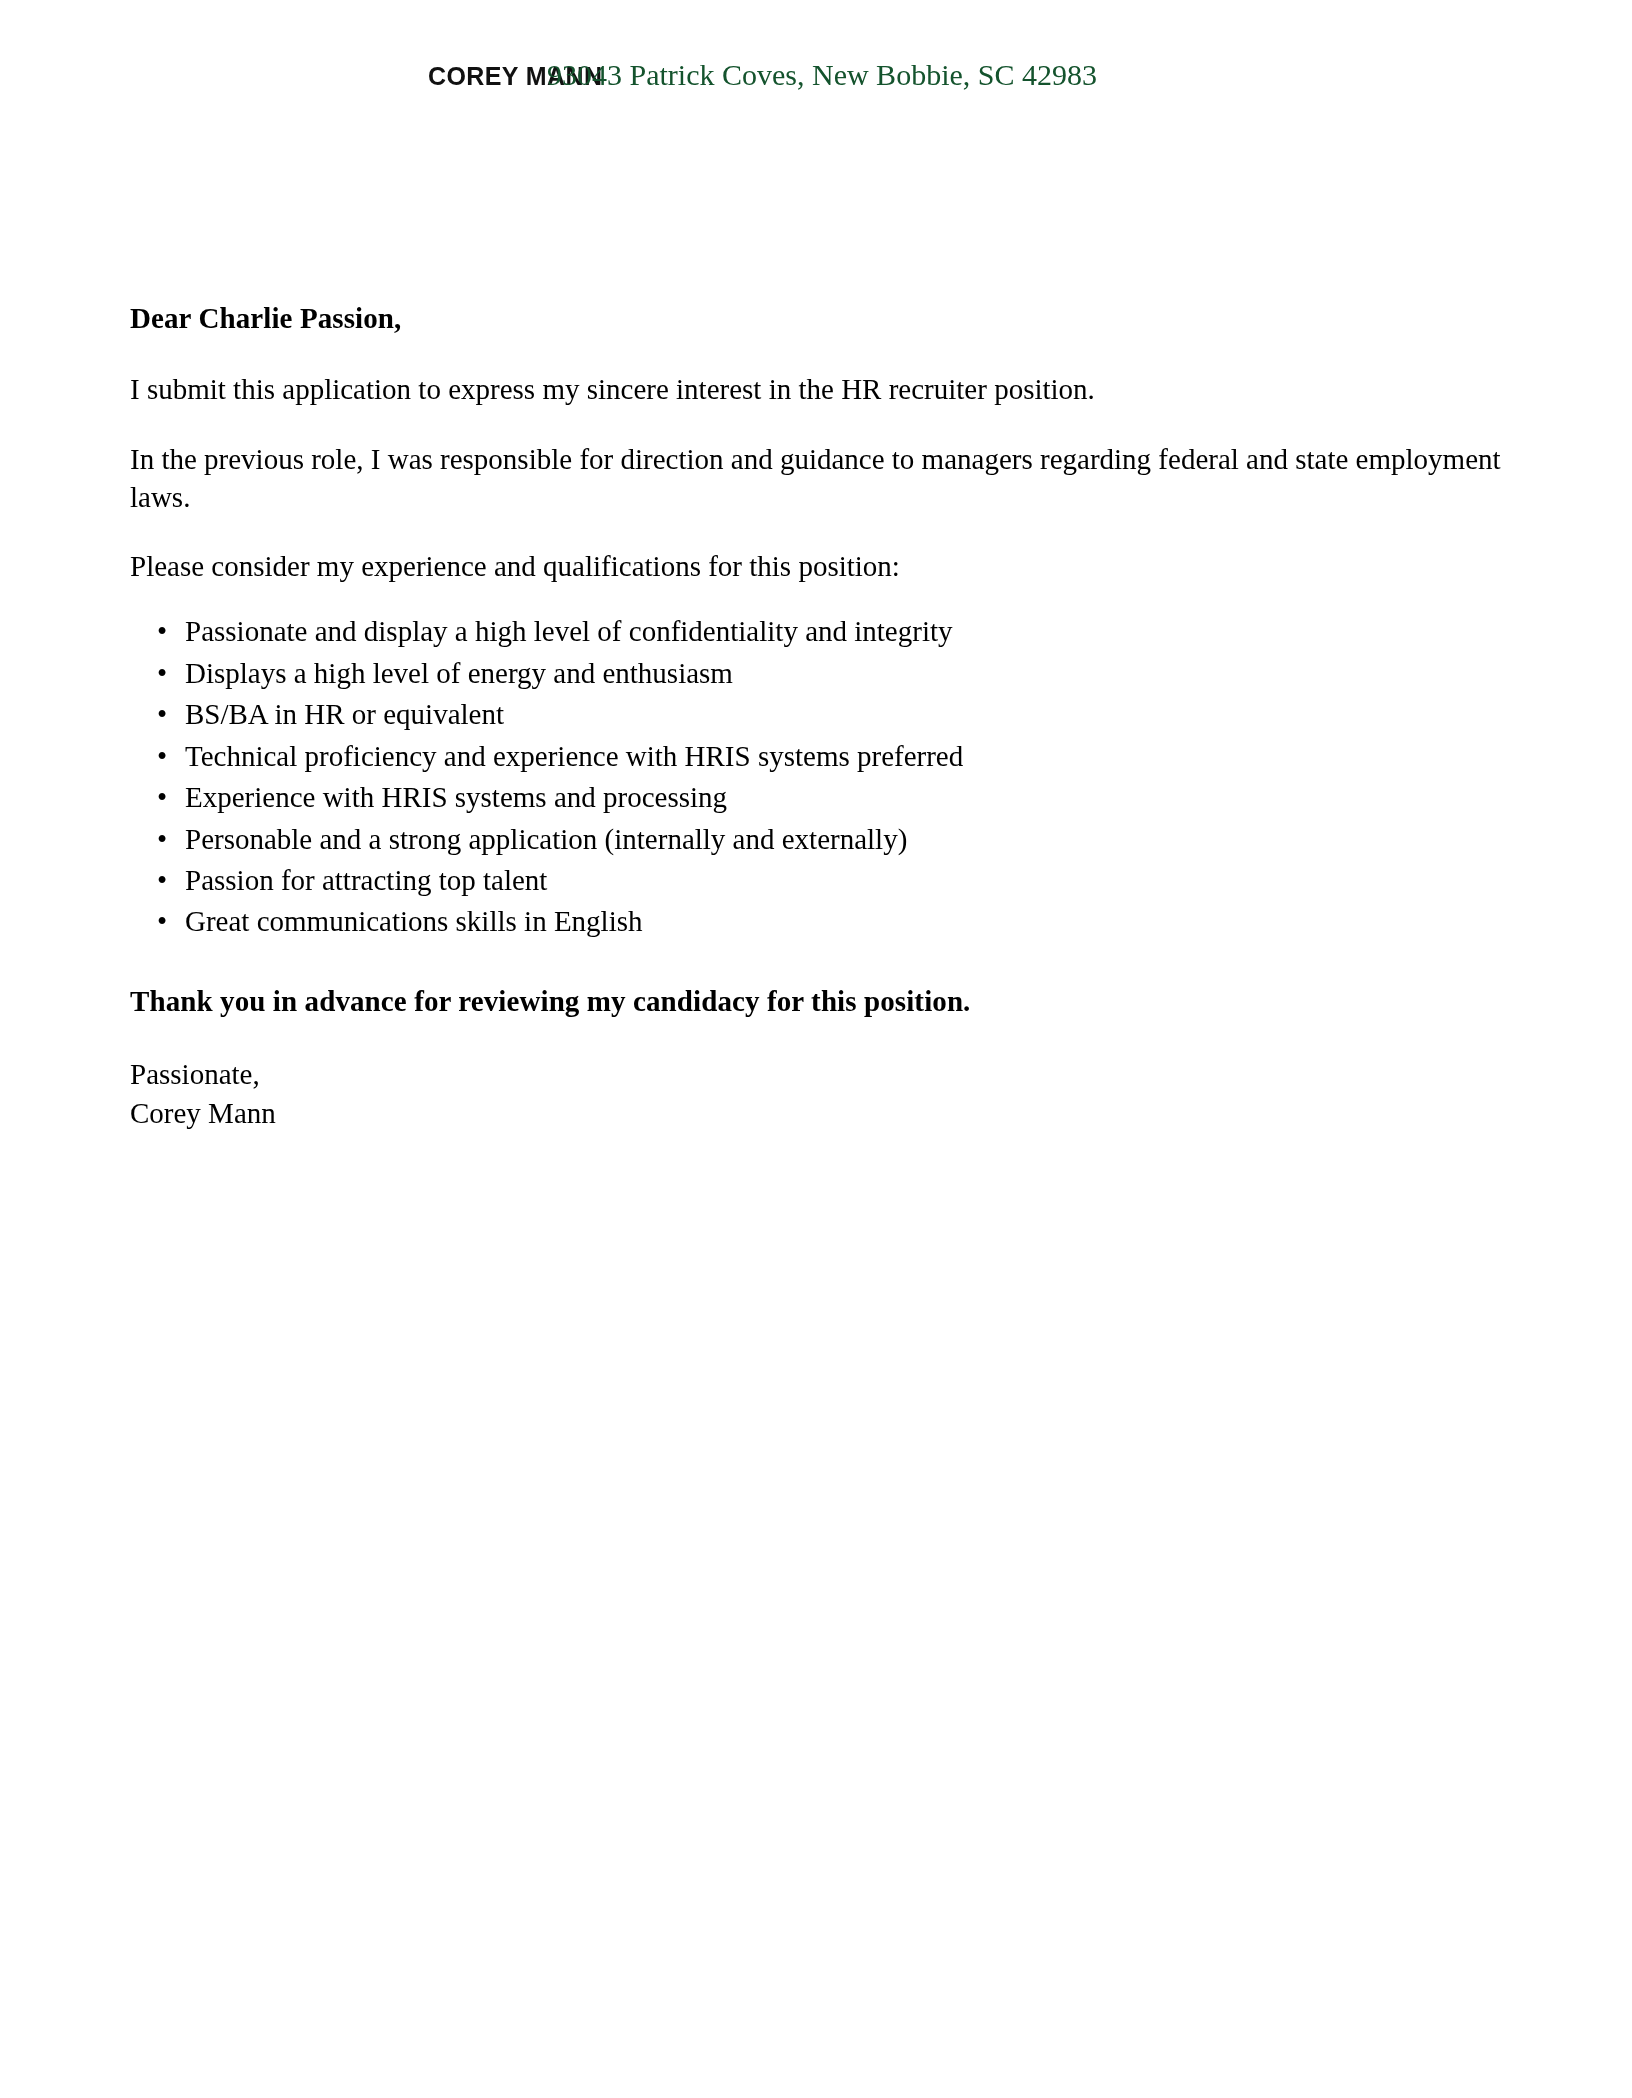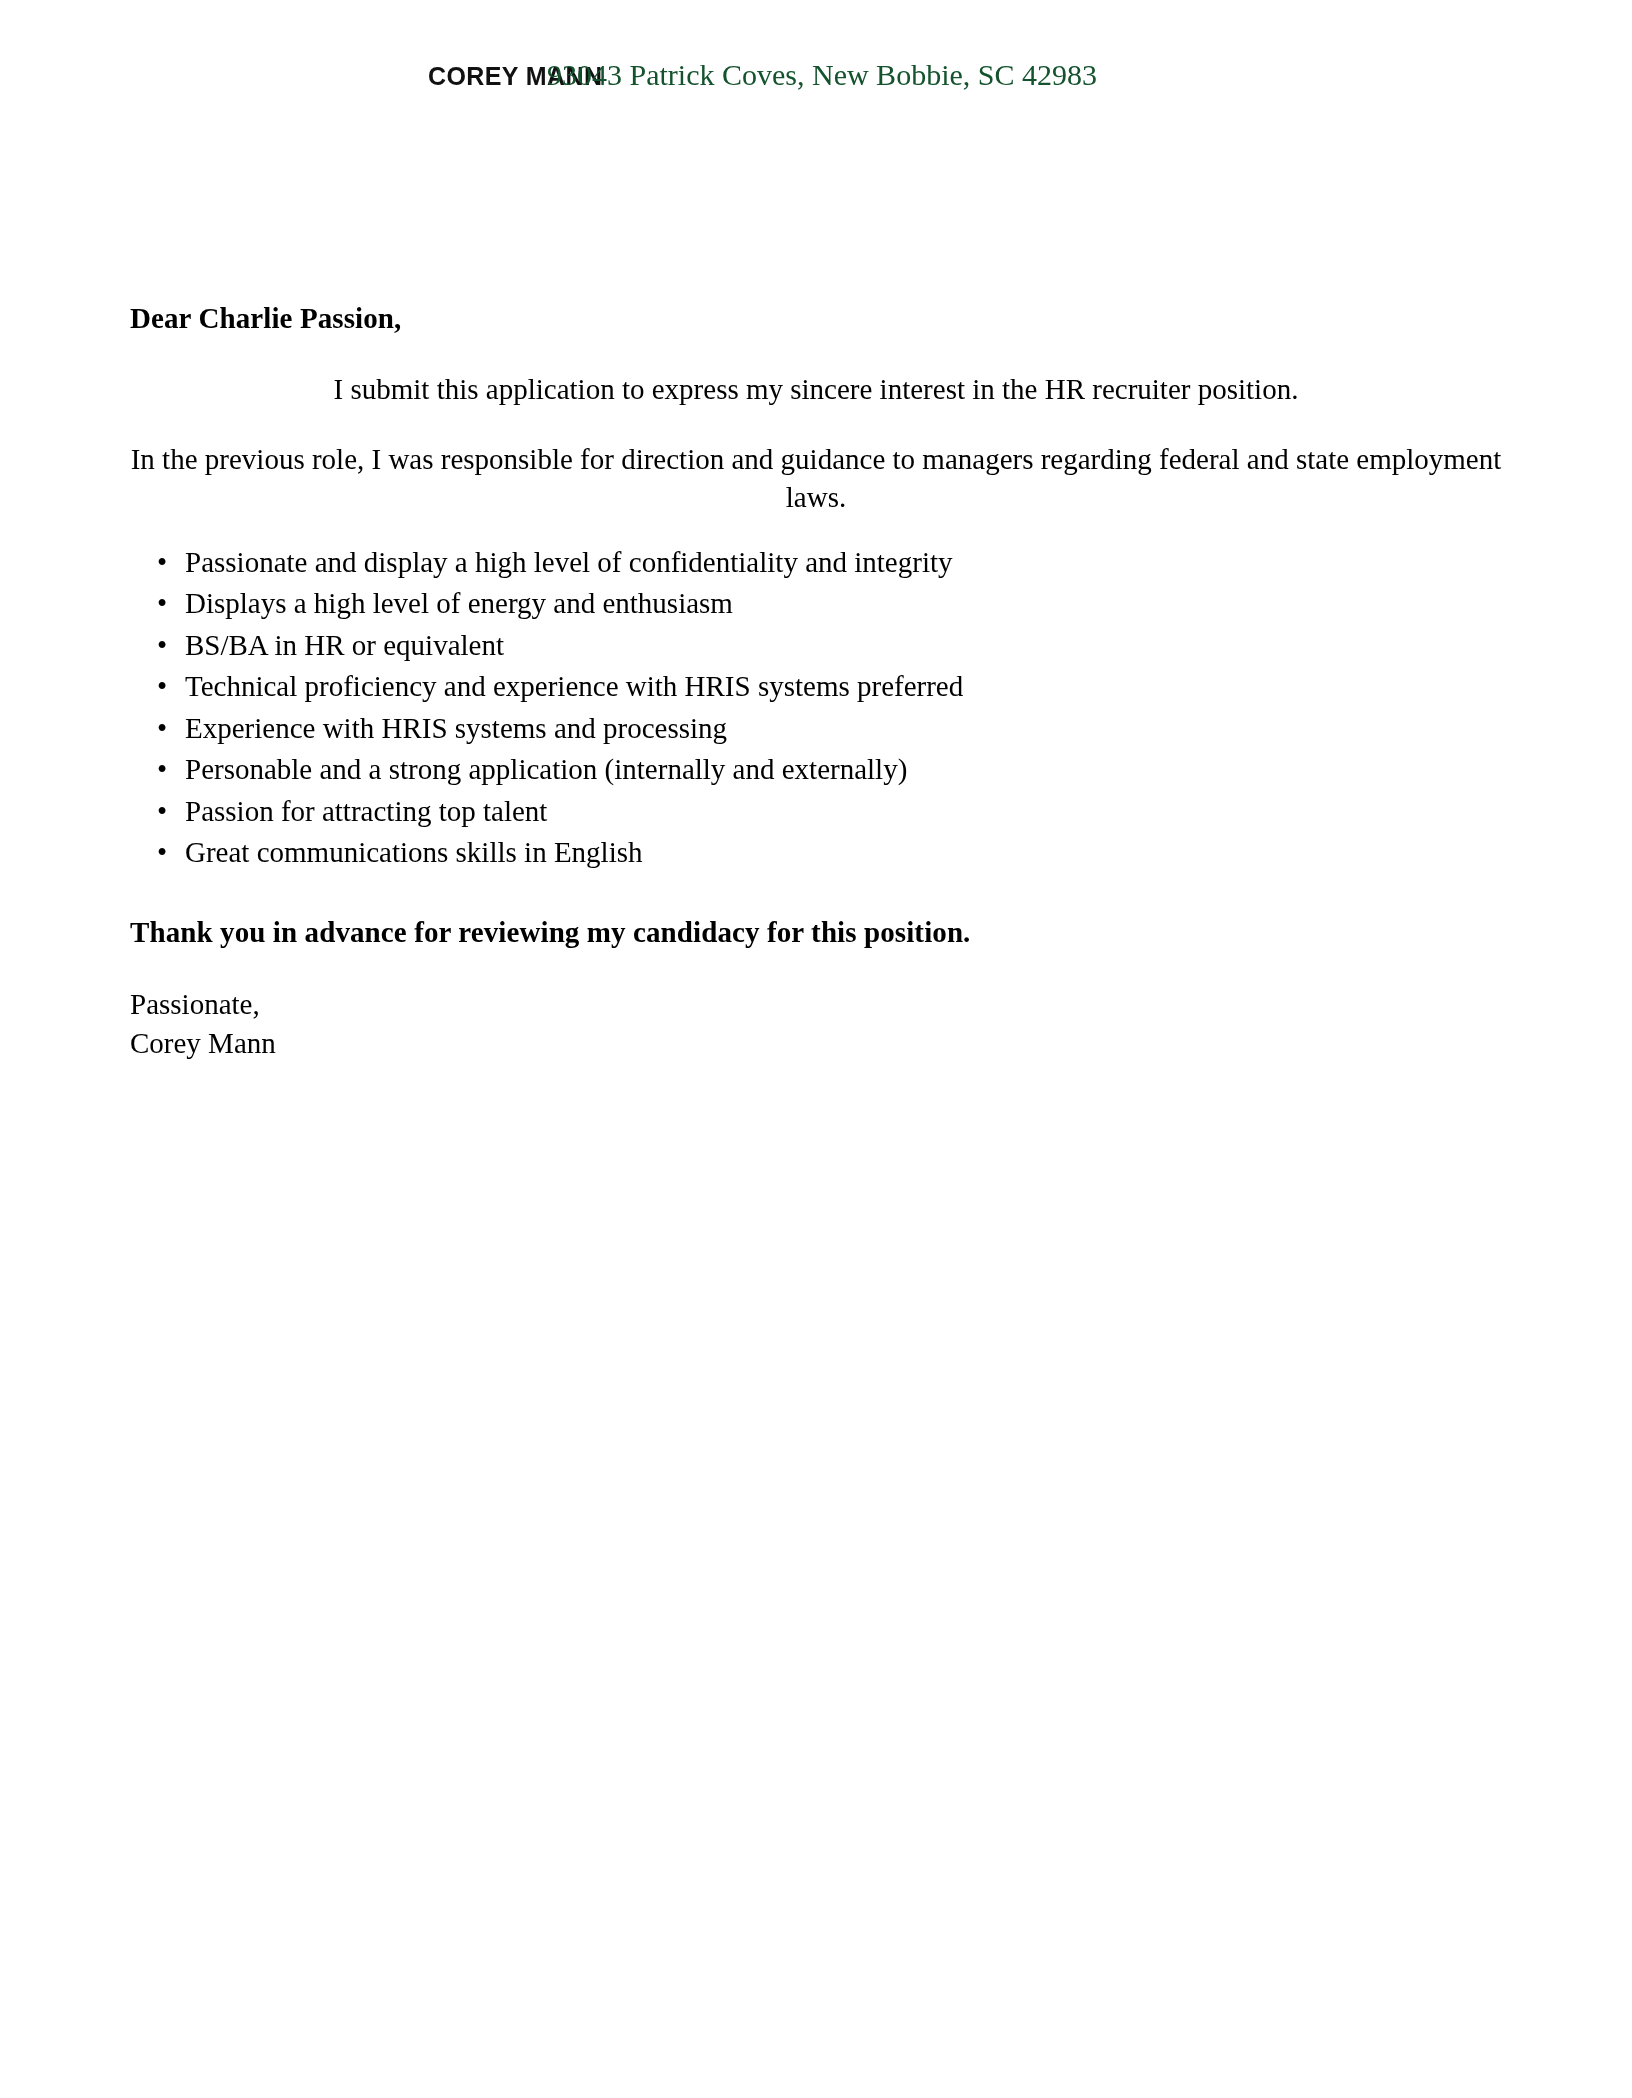--- a/index.html
+++ b/index.html
@@ -61,21 +61,21 @@
     font-weight: bold;
     line-height: 1.25;
     margin: 0 0 34px 0;
     letter-spacing: 0.1px;
   }
 
   .para {
     font-size: 29px;
     line-height: 1.32;
     margin: 0 0 31px 0;
-    text-align: center;
+    text-align: left;
   }
 
   ul.qualifications {
     list-style: none;
     margin: 0 0 0 0;
     padding: 0;
   }
   ul.qualifications li {
     position: relative;
     font-size: 29px;
@@ -119,20 +119,21 @@
   </div>
 
   <div class="letter">
 
     <p class="salutation">Dear Charlie Passion,</p>
 
     <p class="para">I submit this application to express my sincere interest in the HR recruiter position.</p>
 
     <p class="para">In the previous role, I was responsible for direction and guidance to managers regarding federal and state employment laws.</p>
 
+    <p class="para">Please consider my experience and qualifications for this position:</p>
 
     <ul class="qualifications">
       <li>
         <span class="bullet-dot">•</span>
         <span>Passionate and display a high level of confidentiality and integrity</span>
       </li>
       <li>
         <span class="bullet-dot">•</span>
         <span>Displays a high level of energy and enthusiasm</span>
       </li>

